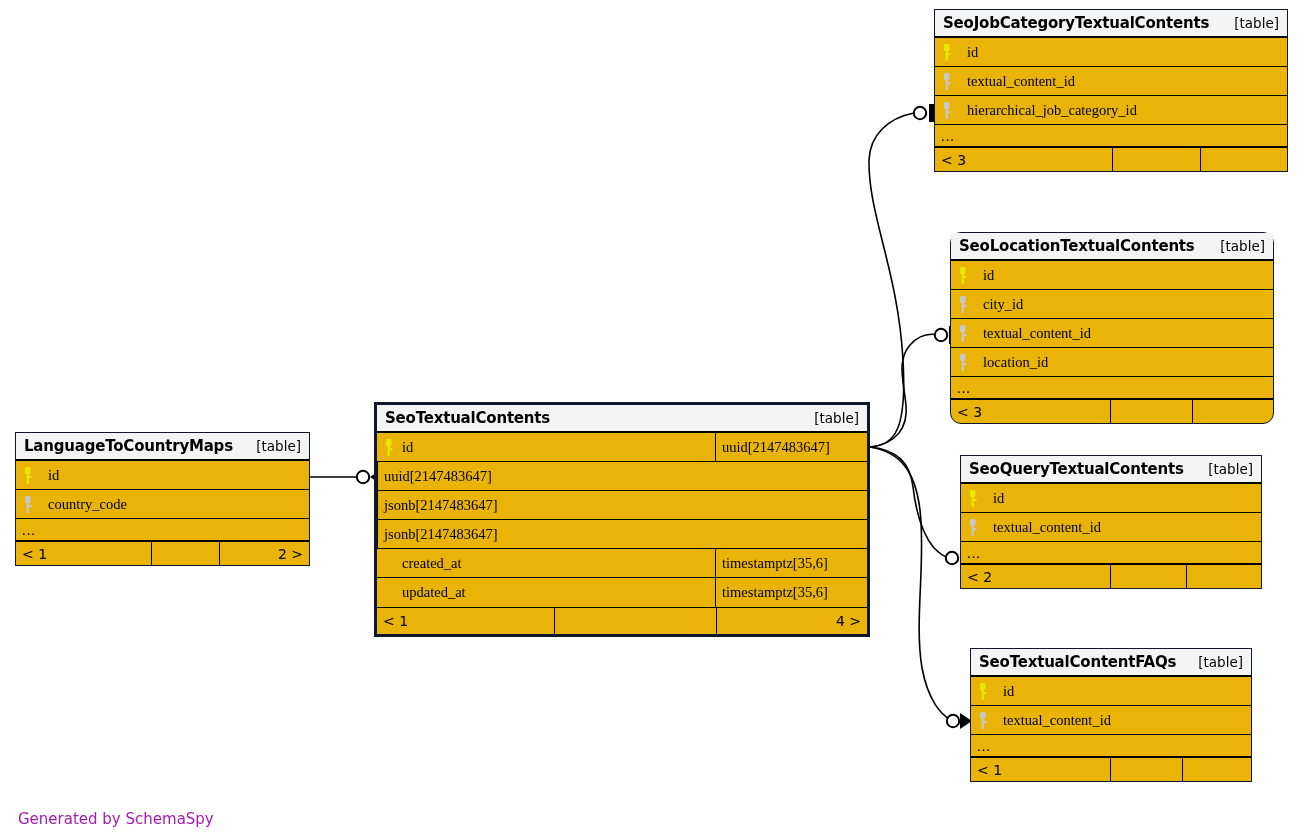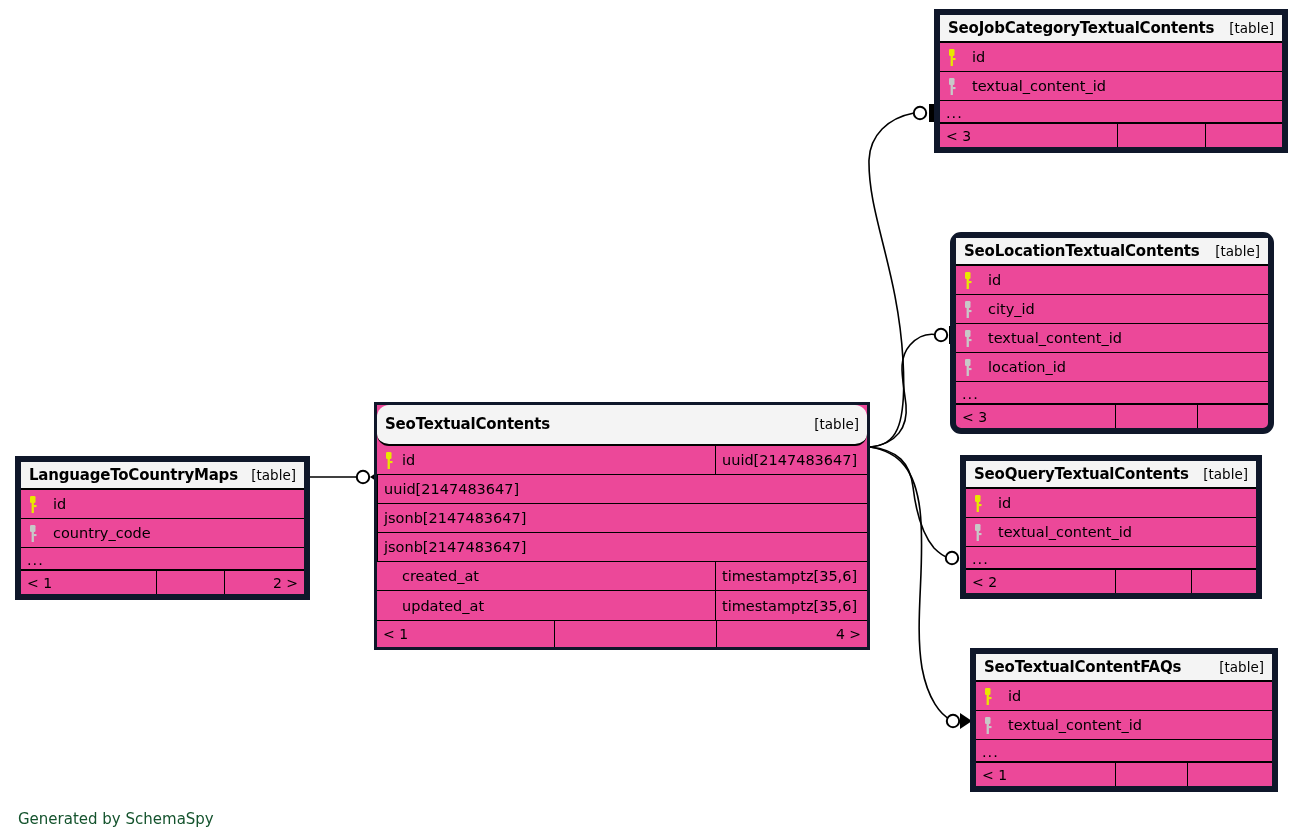--- a/index.html
+++ b/index.html
@@ -18,22 +18,22 @@
 
   svg.links {
     position: absolute; left: 0; top: 0;
     width: 1305px; height: 840px;
     pointer-events: none;
     z-index: 1;
   }
 
   .table-box {
     position: absolute;
-    background: #ec4899;
-    border: 6px solid #0f172a;
+    background: #eab308;
+    border: 1px solid #0f172a;
     z-index: 2;
   }
   .tbl-header {
     display: flex;
     align-items: center;
     justify-content: space-between;
     background: #f4f4f4;
     border-bottom: 2px solid #000000;
     padding: 2px 8px 3px 8px;
     height: 28px;
@@ -45,21 +45,21 @@
     white-space: nowrap;
   }
   .tbl-tag {
     font-size: 13.5px;
     font-weight: normal;
     color: #000;
     white-space: nowrap;
     padding-left: 10px;
   }
 
-  .rows { display: block; }
+  .rows { display: block; font-family: Liberation Serif, serif; }
 
   .row {
     display: flex;
     align-items: stretch;
     border-bottom: 1.5px solid #000000;
     height: 29px;
   }
   .row:last-child { border-bottom: none; }
 
   .cell-name {
@@ -118,21 +118,21 @@
   }
   .footer .fcell:last-child { border-right: none; }
   .fcell.left  { justify-content: flex-start; }
   .fcell.right { justify-content: flex-end; }
 
   .credit {
     position: absolute;
     left: 18px;
     top: 810px;
     font-size: 15px;
-    color: #14532d;
+    color: #a21caf;
     z-index: 3;
     white-space: nowrap;
   }
 </style>
 </head>
 <body>
 
 <div id="canvas">
 
   <svg class="links" viewBox="0 0 1305 840" xmlns="http://www.w3.org/2000/svg">
@@ -196,20 +196,32 @@
           <span class="keyslot">
             <svg class="key" width="11" height="17" viewBox="0 0 11 17">
                 <rect x="3" y="0" width="5.5" height="7" rx="1.3" fill="#c8c8c8"></rect>
                 <rect x="4.6" y="6" width="2.3" height="11" fill="#c8c8c8"></rect>
                 <rect x="6.9" y="9" width="2.6" height="2.1" fill="#c8c8c8"></rect>
               </svg>
           </span>
           <span class="colname">textual_content_id</span>
         </div>
       </div>
+      <div class="row">
+        <div class="cell-name">
+          <span class="keyslot">
+            <svg class="key" width="11" height="17" viewBox="0 0 11 17">
+                <rect x="3" y="0" width="5.5" height="7" rx="1.3" fill="#c8c8c8"></rect>
+                <rect x="4.6" y="6" width="2.3" height="11" fill="#c8c8c8"></rect>
+                <rect x="6.9" y="9" width="2.6" height="2.1" fill="#c8c8c8"></rect>
+              </svg>
+          </span>
+          <span class="colname">hierarchical_job_category_id</span>
+        </div>
+      </div>
       <div class="row-ellipsis">...</div>
     </div>
     <div class="footer">
       <div class="fcell left" style="flex:0 0 178px;">&lt; 3</div>
       <div class="fcell" style="flex:0 0 88px;"></div>
       <div class="fcell right" style="flex:1 1 auto;"></div>
     </div>
   </div>
 
   <div class="table-box" style="left:950px; top:232px; width:324px;border-radius:11px;">
@@ -307,21 +319,21 @@
       </div>
       <div class="row-ellipsis">...</div>
     </div>
     <div class="footer">
       <div class="fcell left" style="flex:0 0 150px;">&lt; 2</div>
       <div class="fcell" style="flex:0 0 76px;"></div>
       <div class="fcell right" style="flex:1 1 auto;"></div>
     </div>
   </div>
 
-  <div class="table-box" style="left:970px; top:648px; width:308px;">
+  <div class="table-box" style="left:970px; top:648px; width:282px;">
     <div class="tbl-header">
       <span class="tbl-title">SeoTextualContentFAQs</span>
       <span class="tbl-tag">[table]</span>
     </div>
     <div class="rows">
       <div class="row">
         <div class="cell-name">
           <span class="keyslot">
             <svg class="key" width="11" height="17" viewBox="0 0 11 17">
                 <rect x="3" y="0" width="5.5" height="7" rx="1.3" fill="#e8e800"></rect>
@@ -347,21 +359,21 @@
       <div class="row-ellipsis">...</div>
     </div>
     <div class="footer">
       <div class="fcell left" style="flex:0 0 140px;">&lt; 1</div>
       <div class="fcell" style="flex:0 0 72px;"></div>
       <div class="fcell right" style="flex:1 1 auto;"></div>
     </div>
   </div>
 
   <div class="table-box" style="left:374px; top:402px; width:496px; border-width:3px;">
-    <div class="tbl-header" style="height:41px;border-radius:12px;">
+    <div class="tbl-header" style="height:28px;">
       <span class="tbl-title">SeoTextualContents</span>
       <span class="tbl-tag">[table]</span>
     </div>
     <div class="rows">
       <div class="row has-type">
         <div class="cell-name">
           <span class="keyslot" style="width:19px; flex:0 0 19px;">
             <svg class="key" width="11" height="17" viewBox="0 0 11 17">
                 <rect x="3" y="0" width="5.5" height="7" rx="1.3" fill="#e8e800"></rect>
                 <rect x="4.6" y="6" width="2.3" height="11" fill="#e8e800"></rect>
@@ -396,21 +408,21 @@
         <div class="cell-type" style="flex:0 0 152px;">timestamptz[35,6]</div>
       </div>
     </div>
     <div class="footer" style="height:27px;">
       <div class="fcell left" style="flex:0 0 178px;">&lt; 1</div>
       <div class="fcell" style="flex:0 0 162px;"></div>
       <div class="fcell right" style="flex:1 1 auto;">4 &gt;</div>
     </div>
   </div>
 
-  <div class="table-box" style="left:15px; top:456px; width:295px;">
+  <div class="table-box" style="left:15px; top:432px; width:295px;">
     <div class="tbl-header">
       <span class="tbl-title">LanguageToCountryMaps</span>
       <span class="tbl-tag">[table]</span>
     </div>
     <div class="rows">
       <div class="row">
         <div class="cell-name">
           <span class="keyslot">
             <svg class="key" width="11" height="17" viewBox="0 0 11 17">
                 <rect x="3" y="0" width="5.5" height="7" rx="1.3" fill="#e8e800"></rect>

